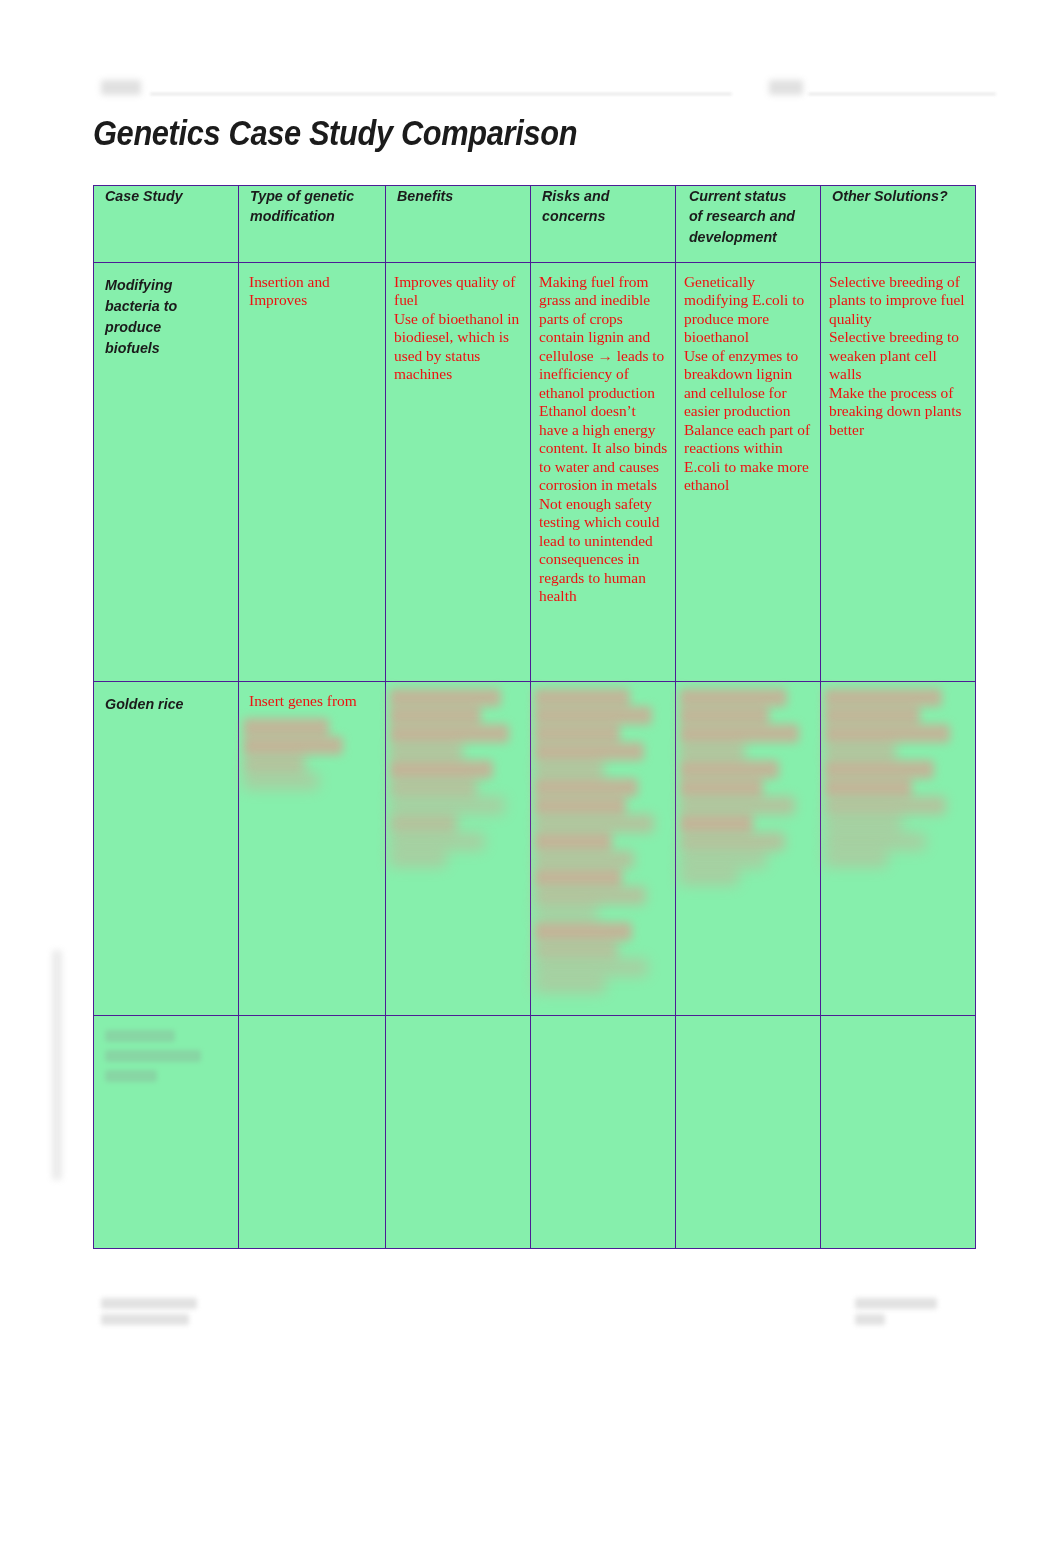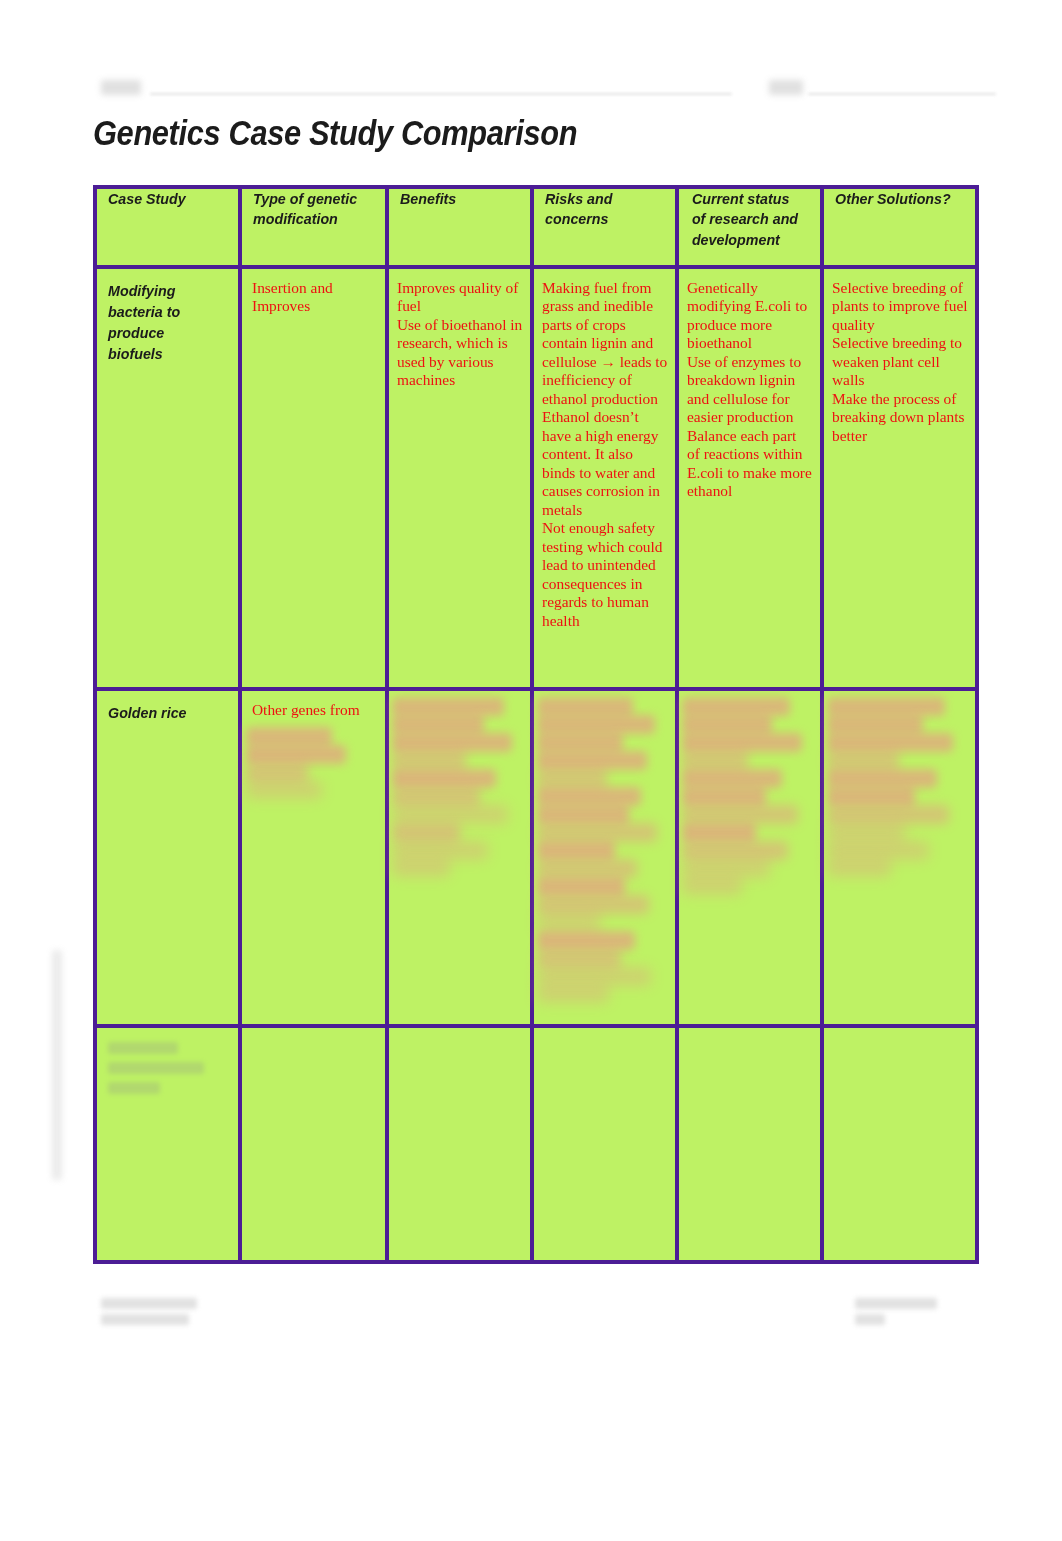--- a/index.html
+++ b/index.html
@@ -76,24 +76,24 @@
     left: 93px;
     top: 185px;
     width: 882px;
   }
   table.cs {
     border-collapse: collapse;
     width: 882px;
     table-layout: fixed;
   }
   table.cs td, table.cs th {
-    border: 4px solid #4c1d95;
+    border: 1px solid #4c1d95;
     vertical-align: top;
     padding: 0;
-    background: #bef264;
+    background: #86efac;
   }
   .col1 { width: 145px; }
   .col2 { width: 147px; }
   .col3 { width: 145px; }
   .col4 { width: 145px; }
   .col5 { width: 145px; }
   .col6 { width: 155px; }
 
   th.hd {
     height: 76px;
@@ -221,21 +221,21 @@
             </div>
           </td>
           <td>
             <div class="cell-body">
               <div class="red-txt indent">Insertion and Improves</div>
             </div>
           </td>
           <td>
             <div class="cell-body">
               <div class="red-txt">Improves quality of fuel
-Use of bioethanol in research, which is used by various machines</div>
+Use of bioethanol in biodiesel, which is used by status machines</div>
             </div>
           </td>
           <td>
             <div class="cell-body">
               <div class="red-txt">Making fuel from grass and inedible parts of crops contain lignin and cellulose → leads to inefficiency of ethanol production
 Ethanol doesn’t have a high energy content. It also binds to water and causes corrosion in metals
 Not enough safety testing which could lead to unintended consequences in regards to human health</div>
             </div>
           </td>
           <td>
@@ -256,21 +256,21 @@
 
         <tr class="row2">
           <td>
             <div class="cell-body">
               <div class="case-txt">Golden rice</div>
             </div>
           </td>
 
           <td>
             <div class="cell-body">
-              <div class="red-txt indent">Other genes from</div>
+              <div class="red-txt indent">Insert genes from</div>
               <div class="smudge" style="left:4px; top:36px; width:86px; height:19px;"></div>
               <div class="smudge" style="left:4px; top:54px; width:100px; height:19px;"></div>
               <div class="smudge soft" style="left:4px; top:72px; width:62px; height:19px;"></div>
               <div class="smudge faint" style="left:4px; top:90px; width:76px; height:18px;"></div>
             </div>
           </td>
 
           <td>
             <div class="cell-body">
               <div class="smudge" style="left:3px; top:6px; width:112px; height:19px;"></div>

